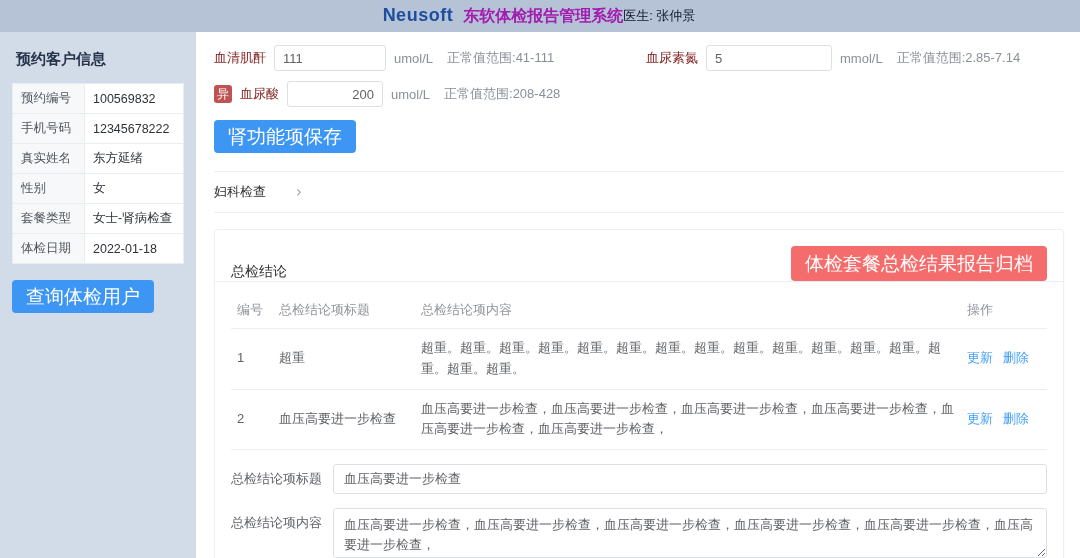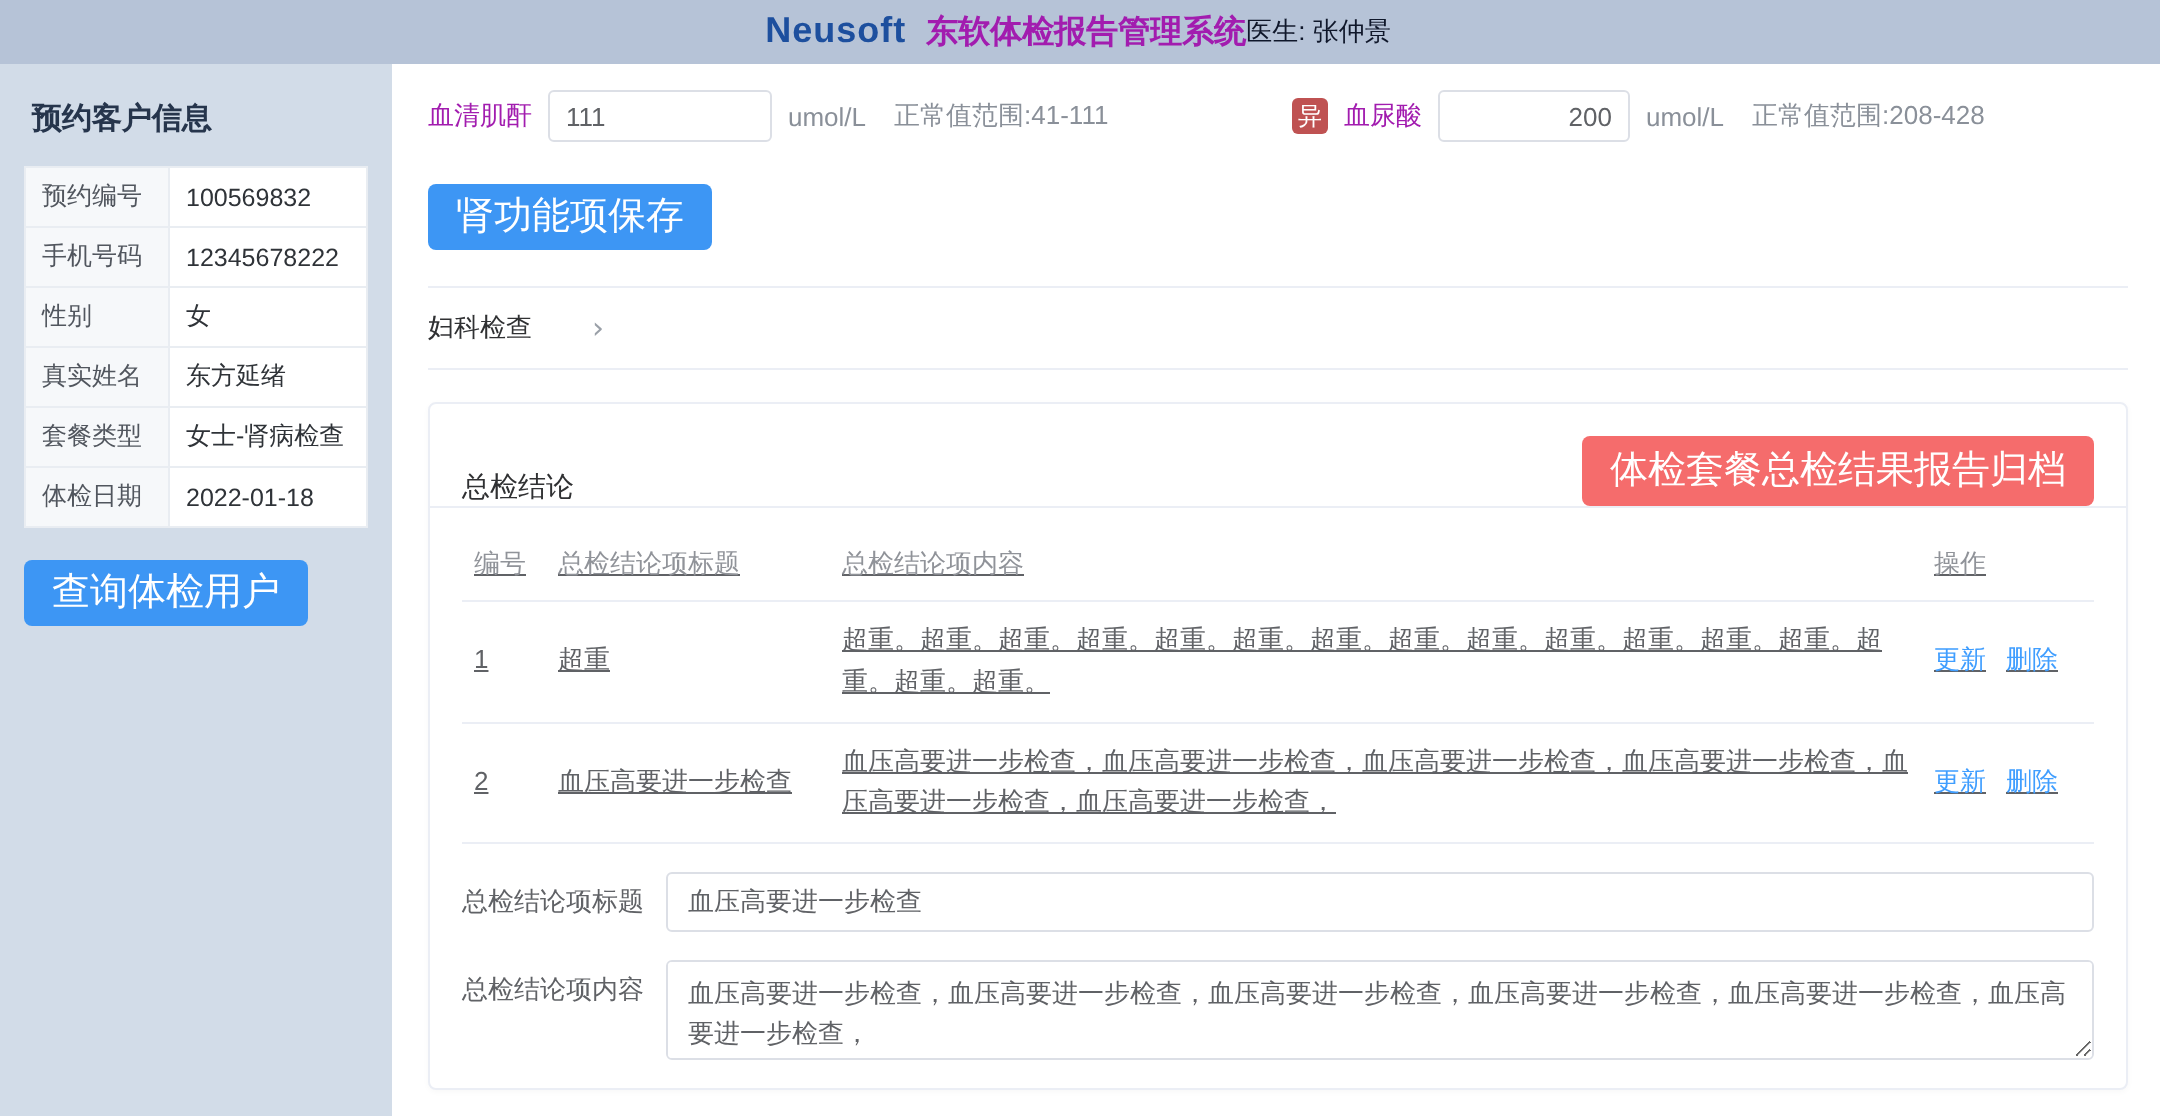--- a/index.html
+++ b/index.html
@@ -57,21 +57,21 @@
   }
   .btn.primary { background: #3d96f4; }
   .sb-btn { margin-top: 16px; }
 
   
   .fields-grid {
     display: grid; grid-template-columns: 432px 1fr;
     row-gap: 8px; align-items: center;
   }
   .field-row { display: flex; align-items: center; gap: 8px; height: 28px; }
-  .f-label { color: #a21caf; white-space: nowrap; }
+  .f-label { color: #7f1d1d; white-space: nowrap; }
   .txt-input {
     height: 26px; width: 112px; border: 1px solid #dcdfe6; border-radius: 3px;
     padding: 0 8px; font-size: 13px; color: #606266; background: #fff;
     font-family: "Liberation Sans", "DejaVu Sans", sans-serif;
   }
   .unit { color: #8a9099; }
   .range { color: #8a9099; margin-left: 6px; white-space: nowrap; }
   .abn-badge {
     width: 18px; height: 18px; flex: 0 0 18px;
     background: #bf5252; color: #fff; border-radius: 3px;
@@ -95,21 +95,21 @@
     background: #fff; box-shadow: 0 1px 3px rgba(0,0,0,.03);
   }
   .card-hd {
     height: 52px; display: flex; align-items: flex-end; justify-content: space-between;
     padding: 0 16px; border-bottom: 1px solid #ebeef5;
   }
   .card-title { color: #303133; font-size: 14px; }
   .btn.danger { background: #f56c6c; padding: 8px 14px; }
   .card-bd { padding: 10px 16px 14px 16px; }
 
-  .data-table { width: 100%; border-collapse: collapse; text-decoration: underline; }
+  .data-table { width: 100%; border-collapse: collapse; }
   .data-table th {
     text-align: left; font-weight: normal; color: #909399; font-size: 13px;
     padding: 9px 6px; border-bottom: 1px solid #ebeef5;
   }
   .data-table td {
     color: #606266; font-size: 13px; padding: 9px 6px;
     border-bottom: 1px solid #ebeef5; vertical-align: middle; line-height: 1.6;
   }
   .col-no { width: 42px; }
   .col-title { width: 142px; }
@@ -151,26 +151,26 @@
         <tbody>
           <tr>
             <td class="lbl">预约编号</td>
             <td class="val">100569832</td>
           </tr>
           <tr>
             <td class="lbl">手机号码</td>
             <td class="val">12345678222</td>
           </tr>
           <tr>
+            <td class="lbl">真实姓名</td>
+            <td class="val">东方延绪</td>
+          </tr>
+          <tr>
             <td class="lbl">性别</td>
             <td class="val">女</td>
-          </tr>
-          <tr>
-            <td class="lbl">真实姓名</td>
-            <td class="val">东方延绪</td>
           </tr>
           <tr>
             <td class="lbl">套餐类型</td>
             <td class="val">女士-肾病检查</td>
           </tr>
           <tr>
             <td class="lbl">体检日期</td>
             <td class="val">2022-01-18</td>
           </tr>
         </tbody>
@@ -180,20 +180,26 @@
 
     <div class="content">
 
       
       <div class="fields-grid">
         <div class="field-row">
           <span class="f-label">血清肌酐</span>
           <input class="txt-input" value="111" style="">
           <span class="unit">umol/L</span>
           <span class="range">正常值范围:41-111</span>
+        </div>
+        <div class="field-row">
+          <span class="f-label">血尿素氮</span>
+          <input class="txt-input" style="width: 126px;" value="5">
+          <span class="unit">mmol/L</span>
+          <span class="range">正常值范围:2.85-7.14</span>
         </div>
         <div class="field-row">
           <span class="abn-badge">异</span>
           <span class="f-label">血尿酸</span>
           <input class="txt-input" style="width: 96px; text-align: right;" value="200">
           <span class="unit">umol/L</span>
           <span class="range">正常值范围:208-428</span>
         </div>
         <div></div>
       </div>

